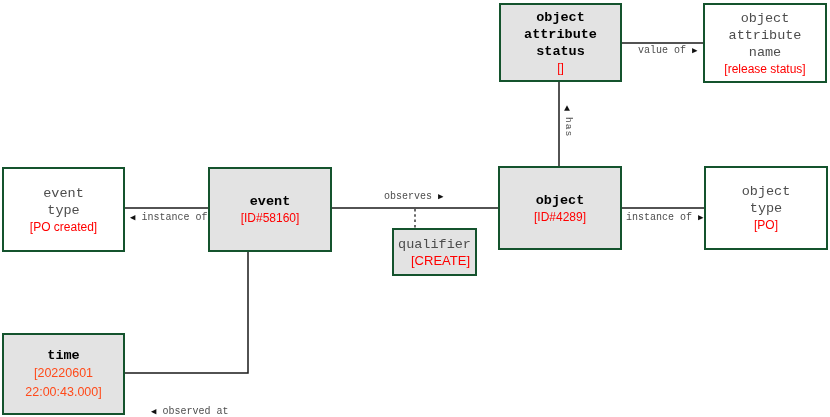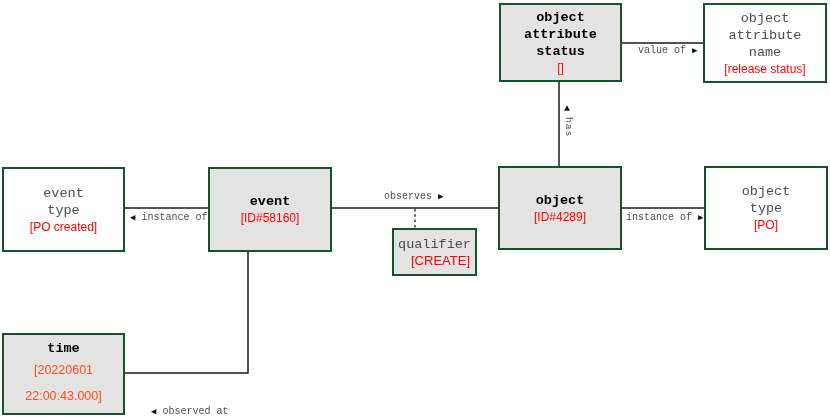--- a/index.html
+++ b/index.html
@@ -43,21 +43,21 @@
   .nvalue {
     font-family: "Liberation Sans", sans-serif;
     font-size: 12px;
     line-height: 16px;
     color: #ff0000;
   }
   #node-qualifier .nvalue { font-size: 13px; padding-left: 12px; }
   #node-time .nvalue {
     color: #ff4a1a;
     font-size: 12.5px;
-    line-height: 26px;
+    line-height: 19px;
     padding: 0 8px;
   }
   .edge-label {
     position: absolute;
     font-family: "Liberation Mono", monospace;
     font-size: 10px;
     line-height: 11px;
     color: #4d4d4d;
     white-space: pre;
   }

